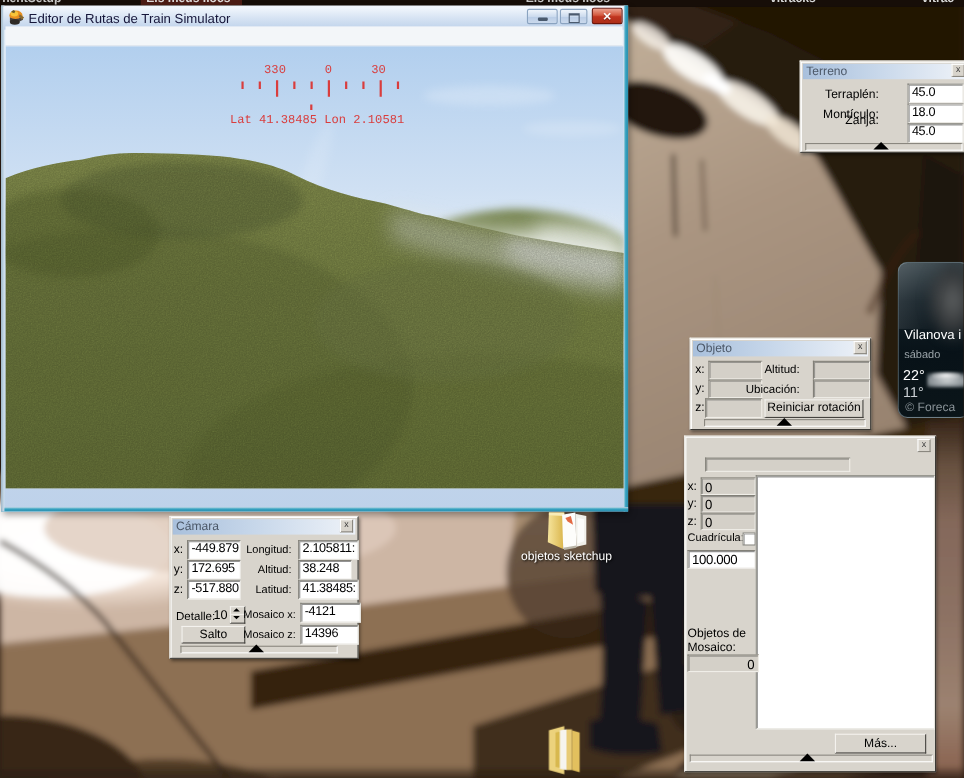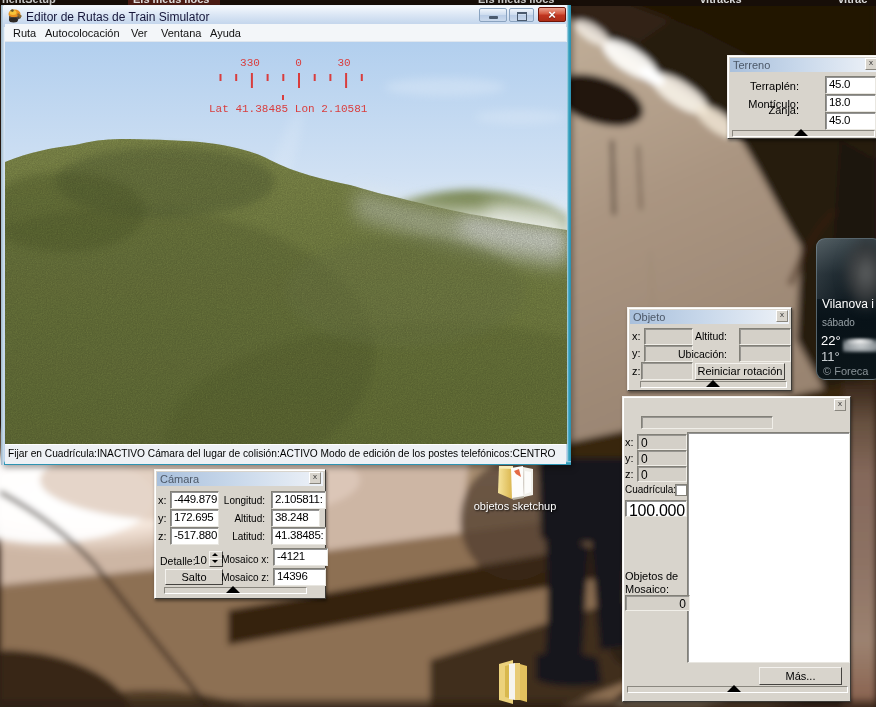--- a/index.html
+++ b/index.html
@@ -144,27 +144,20 @@
 
     <div class="abs" style="left:478px;top:3px;width:28px;height:14px;border:1px solid #8aa3c0;border-radius:2px;background:linear-gradient(180deg,#f0f5fb 0%,#ccdbee 50%,#b9cce6 51%,#cad9ec 100%);box-sizing:border-box">
       <div class="abs" style="left:9px;top:7px;width:9px;height:3px;background:#4a5a6e;border-radius:1px"></div>
     </div>
     <div class="abs" style="left:508px;top:3px;width:25px;height:14px;border:1px solid #8aa3c0;border-radius:2px;background:linear-gradient(180deg,#f0f5fb 0%,#ccdbee 50%,#b9cce6 51%,#cad9ec 100%);box-sizing:border-box">
       <div class="abs" style="left:7px;top:3px;width:8px;height:6px;border:1px solid #4a5a6e;border-top-width:2px"></div>
     </div>
     <div class="abs" style="left:537px;top:2px;width:28px;height:15px;border:1px solid #6e1408;border-radius:2px;background:linear-gradient(180deg,#eba28f 0%,#d4593f 45%,#c03520 55%,#ad2d17 100%);box-sizing:border-box;color:#fff;font-size:13px;font-weight:bold;text-align:center;line-height:13px;text-shadow:0 1px 1px rgba(0,0,0,.4)">×</div>
 
     <div class="abs" style="left:4px;top:19px;width:561px;height:18px;background:#f3f6f9;border-bottom:1px solid #dfe6ee;box-sizing:border-box"></div>
-    <div class="abs" style="left:12px;top:22px;width:553px;height:13px;font-size:11px;color:#111">
-      <span style="position:absolute;left:0">Ruta</span>
-      <span style="position:absolute;left:32px">Autocolocación</span>
-      <span style="position:absolute;left:118px">Ver</span>
-      <span style="position:absolute;left:148px">Ventana</span>
-      <span style="position:absolute;left:197px">Ayuda</span>
-    </div>
 
     <svg class="abs" style="left:4px;top:37px" width="562" height="402" viewBox="0 0 562 402">
       <defs>
         <linearGradient id="sky" x1="0" y1="0" x2="0" y2="1">
           <stop offset="0" stop-color="#b2cfee"></stop>
             <stop offset="0.32" stop-color="#cfe0f3"></stop>
             <stop offset="0.55" stop-color="#e9f0f8"></stop>
             <stop offset="1" stop-color="#f3f6fa"></stop>
         </linearGradient>
         <linearGradient id="hill" x1="0" y1="0" x2="0" y2="1">
@@ -224,23 +217,20 @@
         <line x1="278" y1="53" x2="278" y2="58"></line>
       </g>
       <g fill="#d93d3d" font-family="Liberation Mono, monospace" font-size="11px">
         <text x="245" y="24" text-anchor="middle">330</text>
         <text x="293.5" y="24" text-anchor="middle">0</text>
         <text x="339" y="24" text-anchor="middle">30</text>
         <text x="204" y="70">Lat 41.38485 Lon 2.10581</text>
       </g>
     </svg>
 
-    <div class="abs" style="left:4px;top:439px;width:561px;height:19px;background:#eef1f5;border-top:1px solid #fff">
-      <div class="abs" style="left:3px;top:3px;font-size:10.2px;color:#000;white-space:nowrap">Fijar en Cuadrícula:INACTIVO Cámara del lugar de colisión:ACTIVO Modo de edición de los postes telefónicos:CENTRO</div>
-    </div>
   </div>
 
   <div class="abs" style="left:816px;top:238px;width:66px;height:142px;border-radius:9px;background:linear-gradient(180deg,#37444a 0%,#131f26 25%,#081218 60%,#0b1519 100%);border:1px solid rgba(180,200,210,.45);box-sizing:border-box;overflow:hidden">
     <div class="abs" style="left:24px;top:-6px;width:50px;height:80px;background:radial-gradient(closest-side,#5e6162,#36393b 60%,rgba(20,25,28,0) 100%);filter:blur(5px)"></div>
     <div class="abs" style="left:0;top:0;width:66px;height:60px;background:linear-gradient(105deg,rgba(255,255,255,.14),rgba(255,255,255,0) 60%)"></div>
     <div class="abs" style="left:5px;top:58px;font-size:12px;color:#fff;white-space:nowrap">Vilanova i</div>
     <div class="abs" style="left:5px;top:78px;font-size:10px;color:#9aa3a8">sábado</div>
     <div class="abs" style="left:4px;top:94px;font-size:13px;color:#fff">22°</div>
     <div class="abs" style="left:4px;top:110px;font-size:13px;color:#c9ced2">11°</div>
     <div class="abs" style="left:26px;top:100px;width:40px;height:13px;background:radial-gradient(ellipse at 45% 55%,#cfd3d5,#7e868b 60%,rgba(0,0,0,0) 98%);filter:blur(1.5px)"></div>
@@ -307,21 +297,21 @@
     <div class="cb" style="right:4px">x</div>
     <div class="gfld" style="left:18px;top:19px;width:127px;height:10px"></div>
     <div class="lbl" style="left:2px;top:39px">x:</div>
     <div class="gfld" style="left:14px;top:37px;width:45px;height:13px">0</div>
     <div class="lbl" style="left:2px;top:55px">y:</div>
     <div class="gfld" style="left:14px;top:53px;width:45px;height:13px">0</div>
     <div class="lbl" style="left:2px;top:71px">z:</div>
     <div class="gfld" style="left:14px;top:69px;width:45px;height:13px">0</div>
     <div class="lbl" style="left:2px;top:87px;font-size:10px">Cuadrícula:</div>
     <div class="abs" style="left:52px;top:87px;width:10px;height:10px;background:#fff;border:1px solid #828078;box-shadow:inset 1px 1px 0 rgba(60,60,60,.5)"></div>
-    <div class="fld" style="left:2px;top:103px;width:57px;height:14px;font-size:16px">100.000</div>
+    <div class="fld" style="left:2px;top:103px;width:57px;height:14px;font-size:12px">100.000</div>
     <div class="fld" style="left:64px;top:35px;width:158px;height:228px"></div>
     <div class="lbl" style="left:2px;top:173px">Objetos de</div>
     <div class="lbl" style="left:2px;top:186px">Mosaico:</div>
     <div class="gfld" style="left:2px;top:198px;width:57px;height:13px;text-align:right;padding-right:3px">0</div>
     <div class="btn" style="left:136px;top:270px;width:81px;height:16px;line-height:16px">Más...</div>
     <div class="sltrack" style="left:4px;top:289px;width:219px"></div>
     <div class="tri" style="left:104px;top:288px"></div>
   </div>
 
   <div class="cw" style="left:154px;top:469px;width:170px;height:128px">

